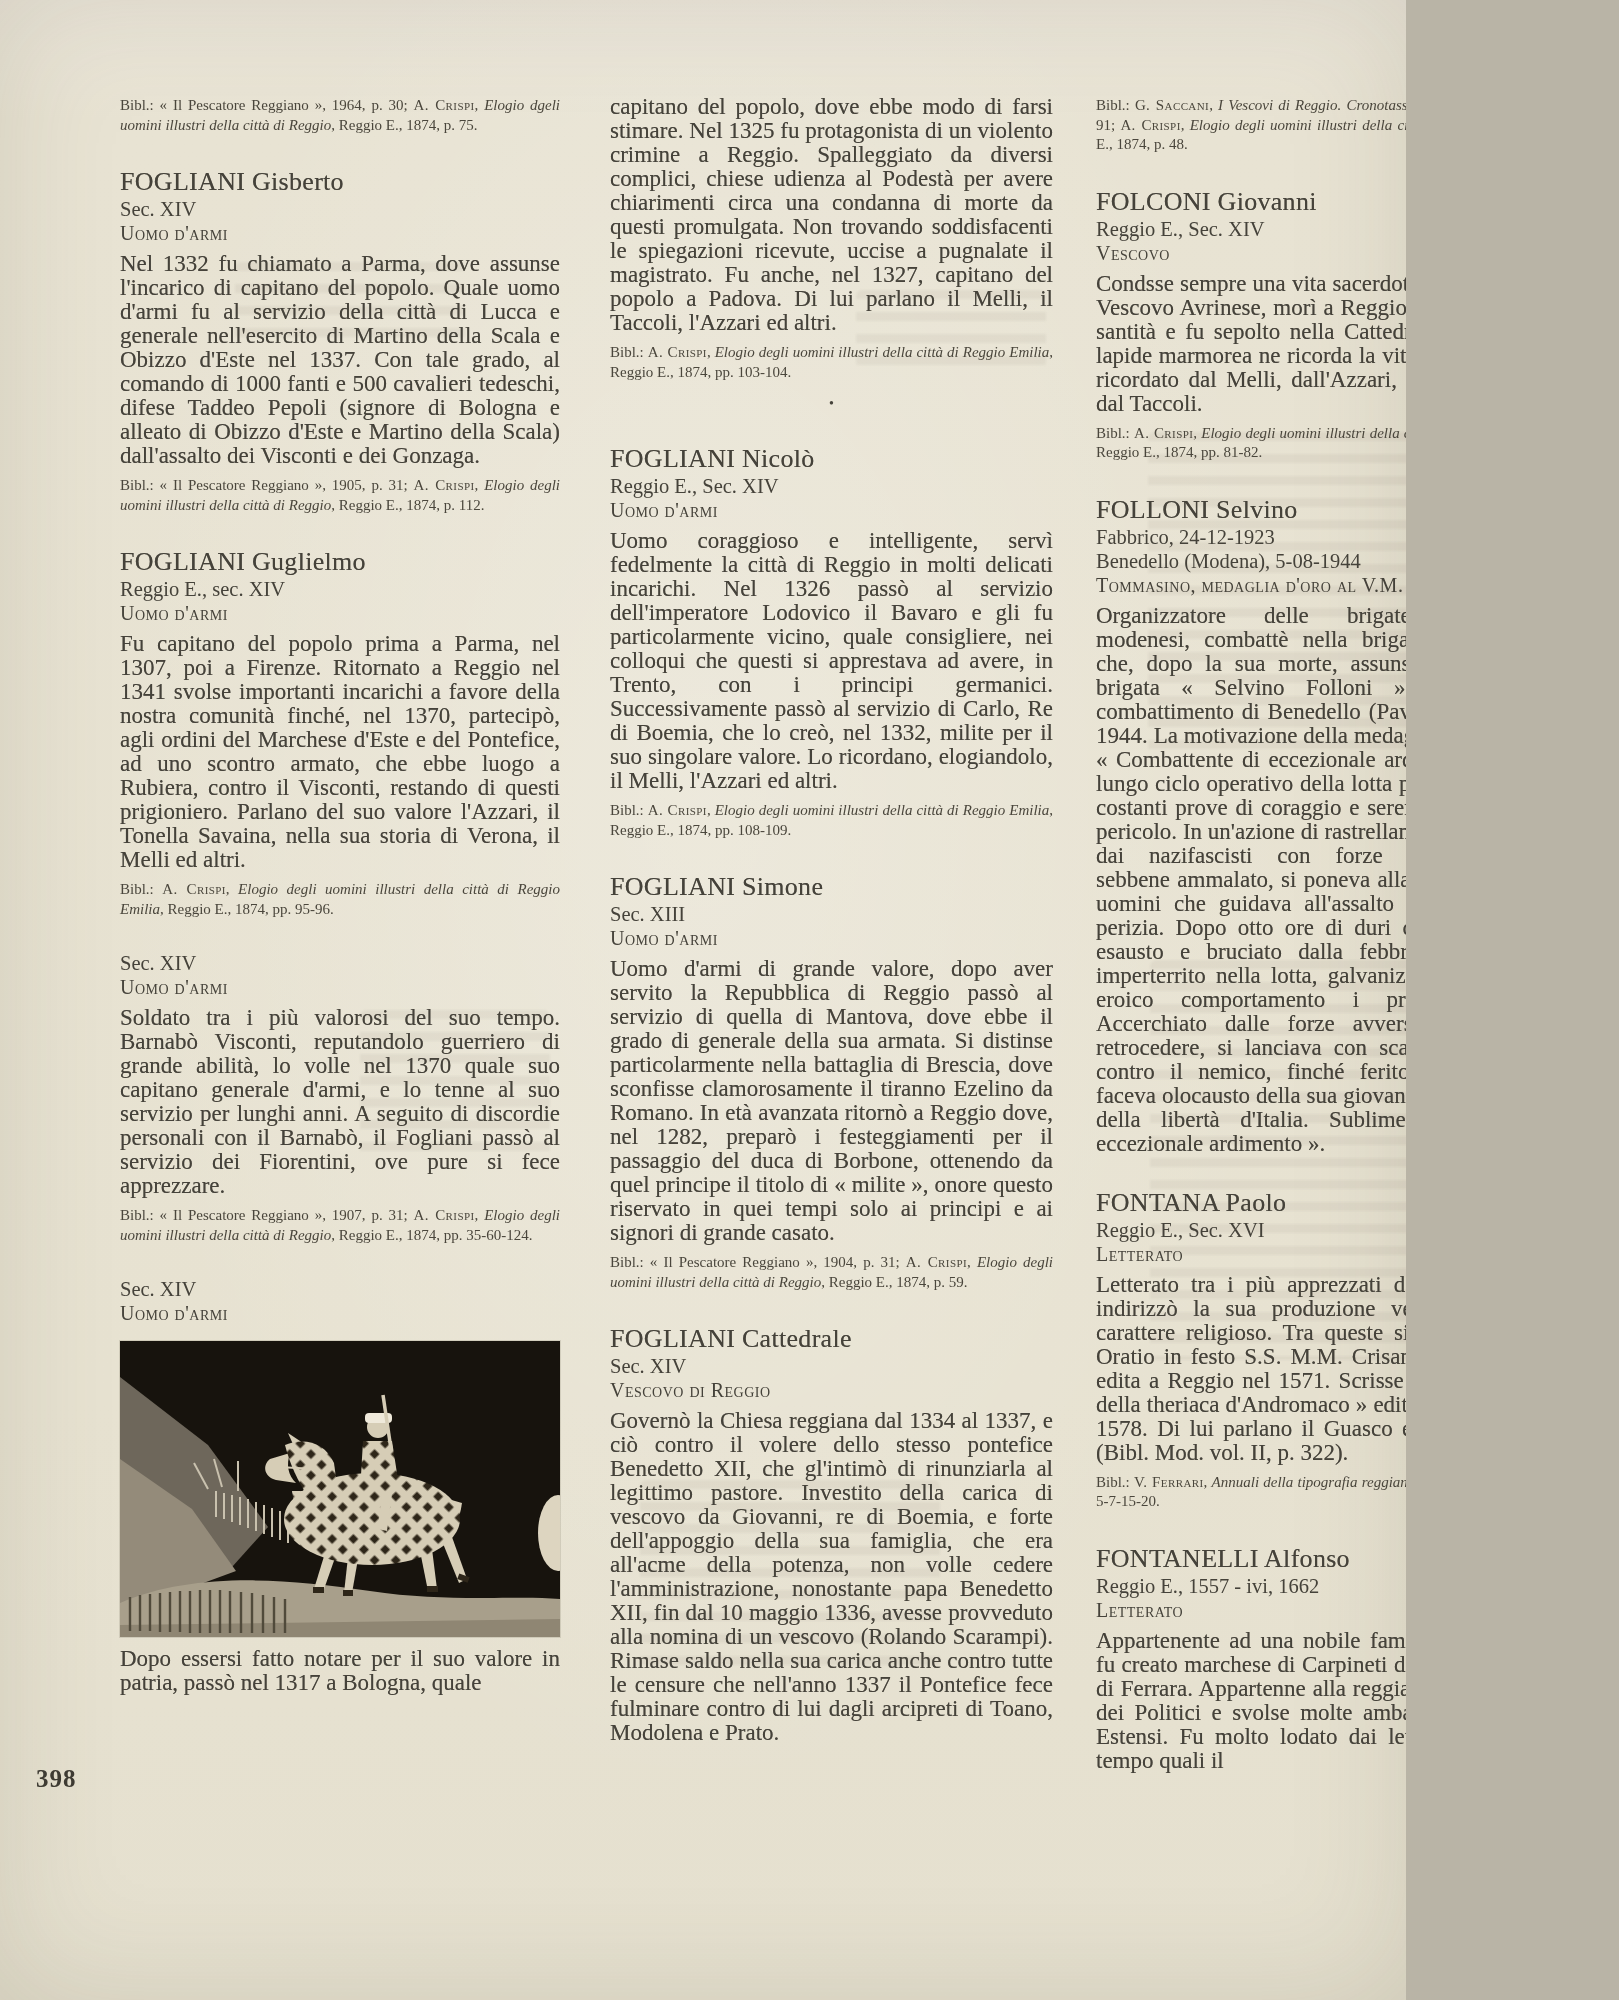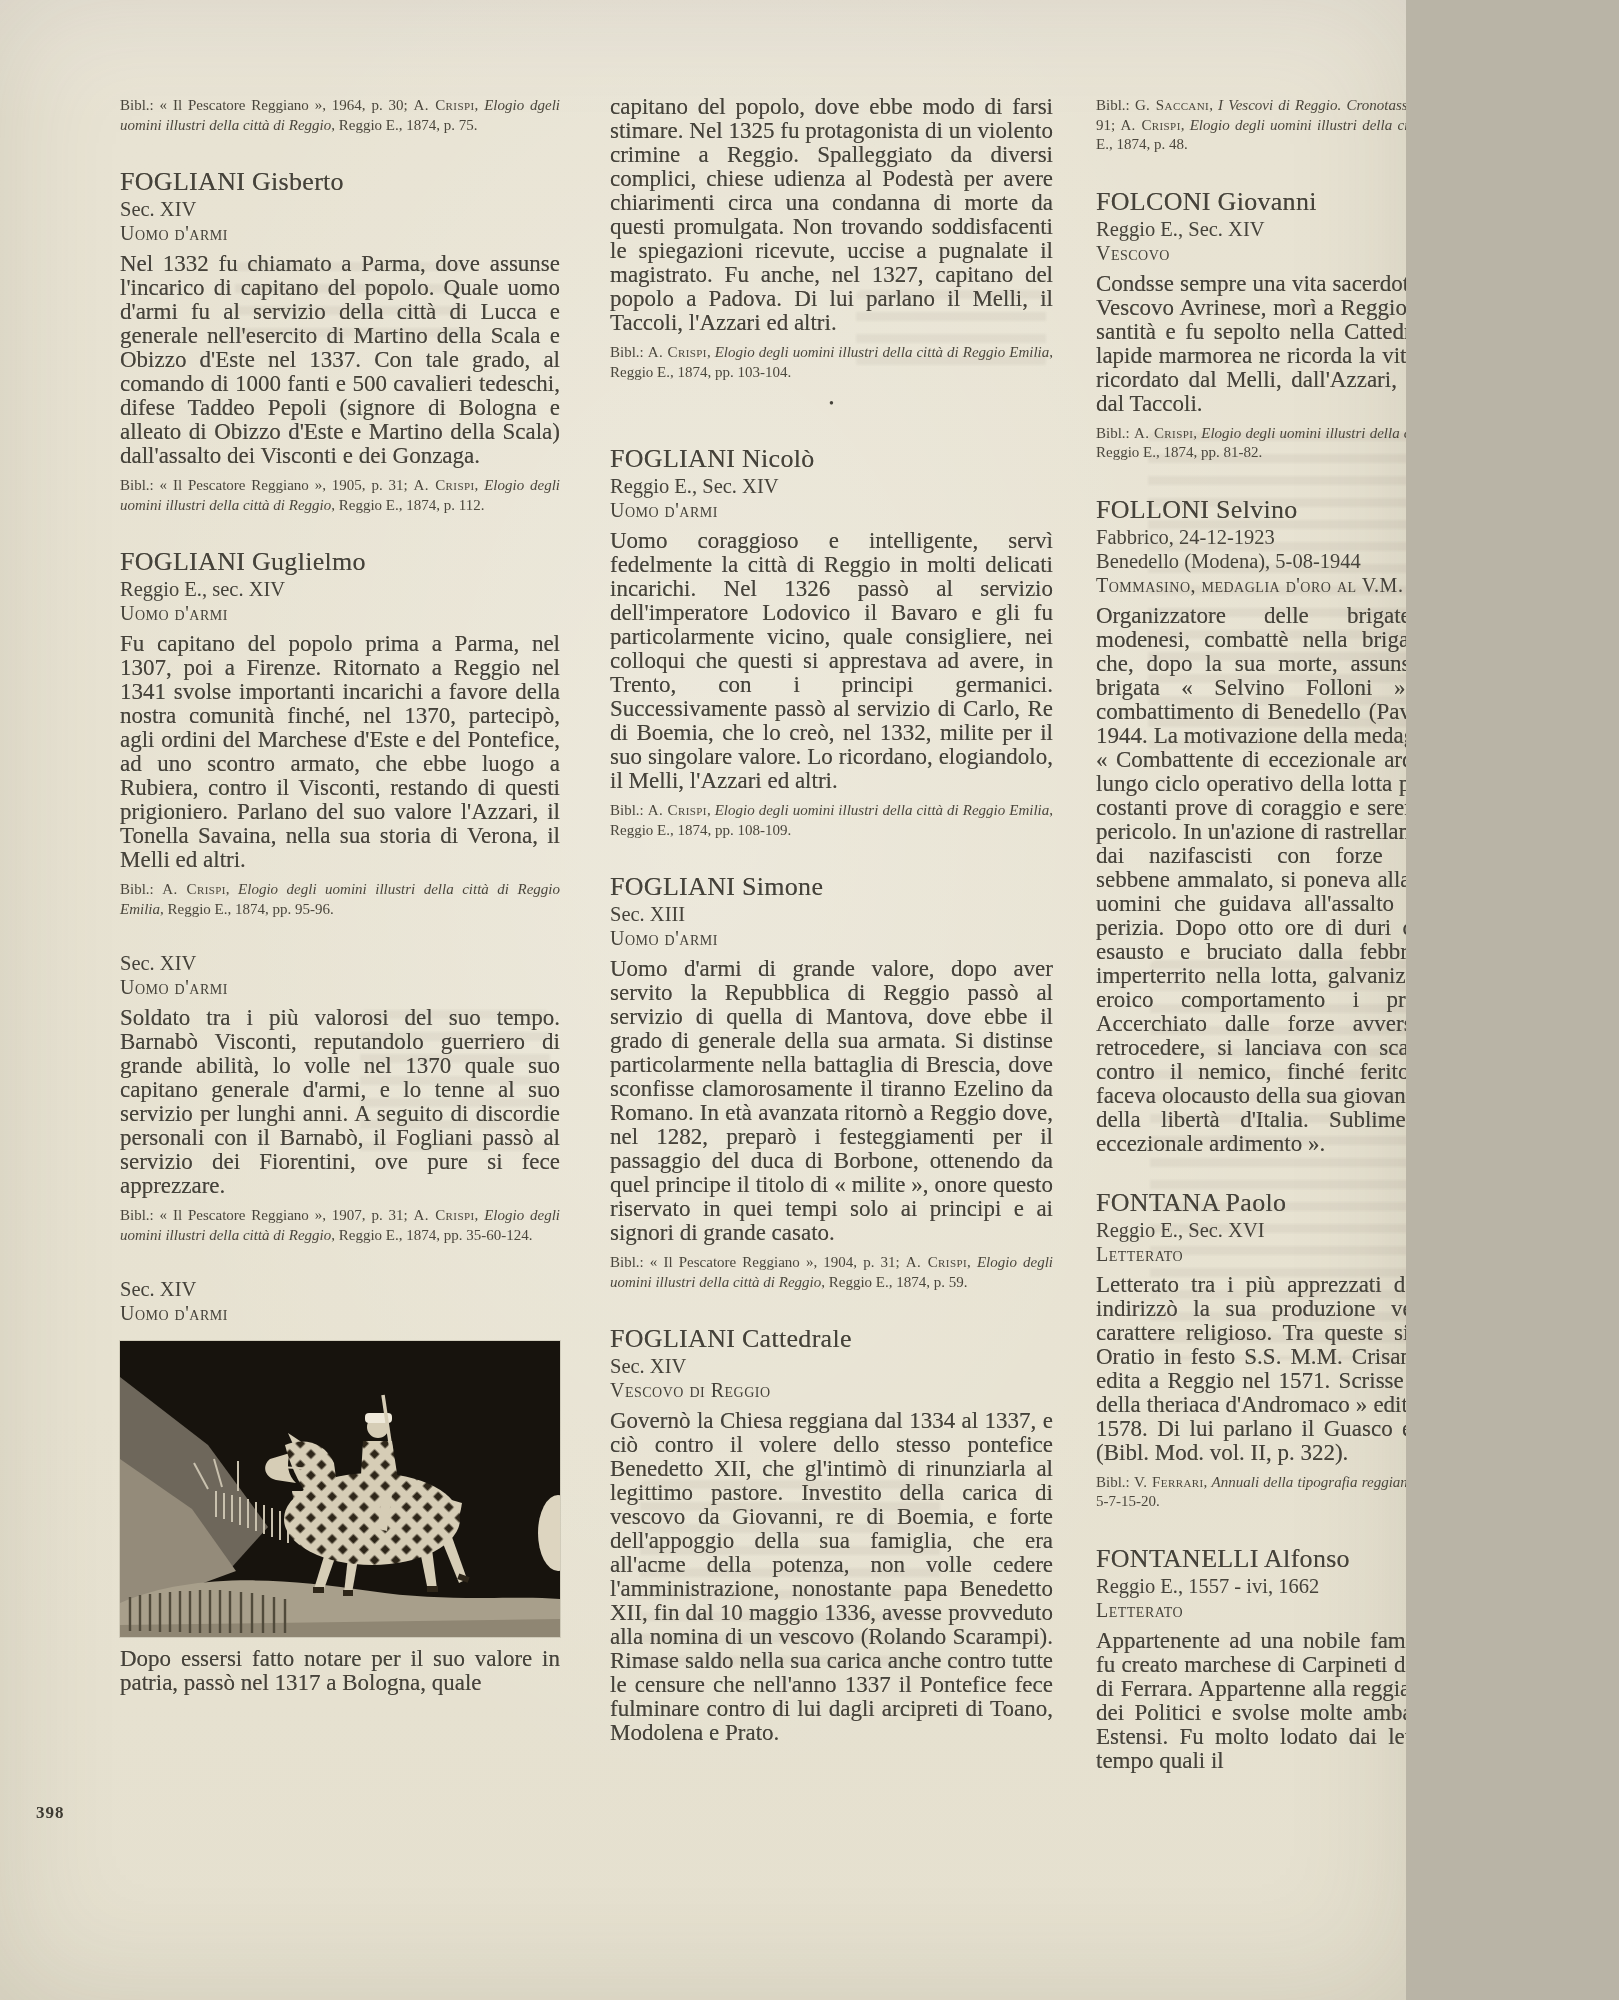--- a/index.html
+++ b/index.html
@@ -48,23 +48,22 @@
   .entry-sub { font-size:20.5px; line-height:24px; }
   .entry-role { font-size:20px; line-height:24px; font-variant:small-caps; letter-spacing:0.5px; }
   .sep-dot { text-align:center; font-size:14px; line-height:16px; margin-top:14px; color:#45423a; }
   .figure {
     width:440px; height:296px; margin:16px 0 10px 0;
     box-shadow: 0 0 0 1px rgba(80,72,56,0.15);
   }
   .figure svg { display:block; width:100%; height:100%; }
   #page-number {
     position:absolute; left:36px; top:1765px; z-index:1;
-    font-size:17px; font-weight:bold; letter-spacing:1px;
+    font-size:25px; font-weight:bold; letter-spacing:1px;
     color:#3e3b33;
-    margin-top:38px;
   }
 </style>
 </head>
 <body>
 
 <div id="page">
 
   <div class="ghost" style="left:235px; top:262px; width:230px; height:88px;"></div>
   <div class="ghost" style="left:856px; top:290px; width:190px; height:78px;"></div>
   <div class="ghost" style="left:1148px; top:432px; width:380px; height:330px;"></div>

